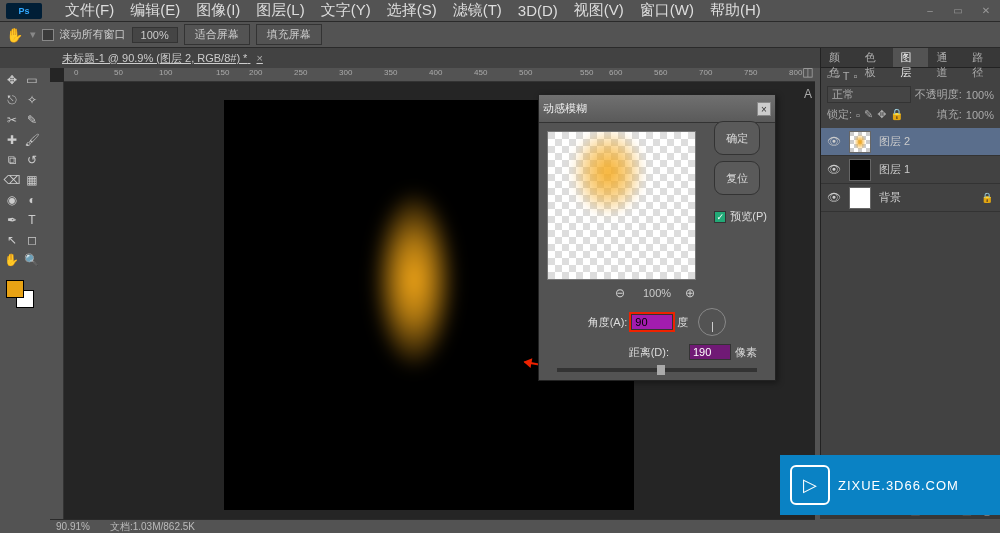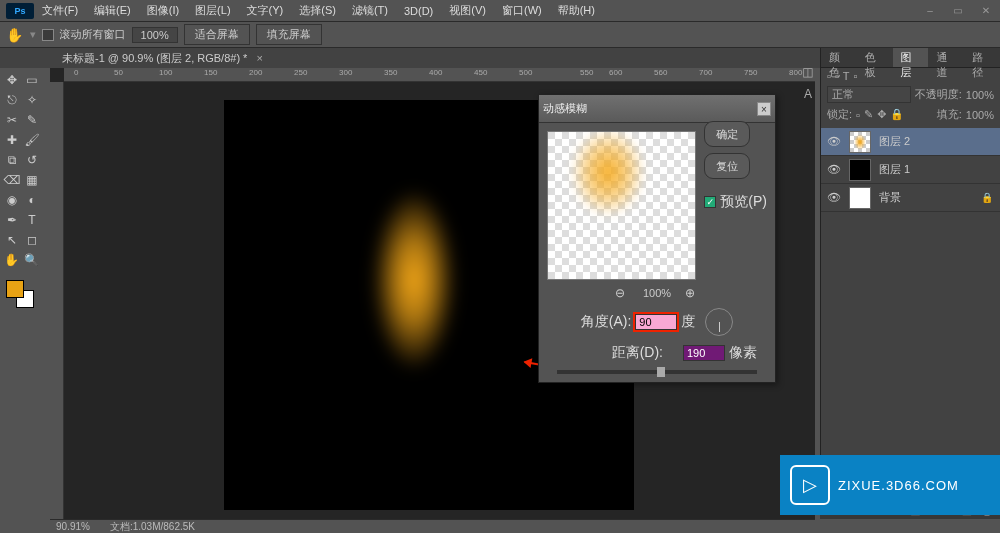--- a/index.html
+++ b/index.html
@@ -1,32 +1,32 @@
 <!DOCTYPE html>
 <html><head>
 <meta charset="utf-8">
 <style>
   * { box-sizing: border-box; margin: 0; padding: 0; font-family: "Microsoft YaHei", Arial, sans-serif; }
   body { background: #535353; width: 1000px; height: 533px; overflow: hidden; position: relative; color: #ccc; font-size: 11px; }
   
   .menubar { height: 22px; background: #535353; border-bottom: 1px solid #2a2a2a; display: flex; align-items: center; padding: 0 6px; }
-  .ps-logo { width: 28px; height: 16px; background: #001e36; color: #31a8ff; font-weight: bold; font-size: 9px; display: flex; align-items: center; justify-content: center; border-radius: 2px; margin-right: 0; }
-  .menu-item { padding: 0 8px; font-size: 11px; color: #ddd; cursor: default; }
+  .ps-logo { width: 36px; height: 16px; background: #001e36; color: #31a8ff; font-weight: bold; font-size: 9px; display: flex; align-items: center; justify-content: center; border-radius: 2px; margin-right: 15px; }
+  .menu-item { padding: 0 8px; font-size: 15px; color: #ddd; cursor: default; }
   .window-controls { position: absolute; right: 0; top: 0; display: flex; }
   .win-btn { width: 28px; height: 20px; display: flex; align-items: center; justify-content: center; color: #999; font-size: 10px; }
   
   .optionsbar { height: 26px; background: #535353; border-bottom: 1px solid #2a2a2a; display: flex; align-items: center; padding: 0 6px; gap: 6px; }
   .hand-icon { width: 18px; height: 18px; display: flex; align-items: center; justify-content: center; font-size: 14px; }
   .opt-check { width: 12px; height: 12px; border: 1px solid #888; background: #3a3a3a; }
   .opt-label { font-size: 11px; color: #ccc; }
   .opt-field { background: #454545; border: 1px solid #333; padding: 1px 8px; color: #ccc; font-size: 11px; }
   .opt-btn { border: 1px solid #333; background: #535353; padding: 2px 10px; color: #ccc; font-size: 11px; }
   
   .tabbar { height: 20px; background: #424242; display: flex; align-items: center; padding-left: 54px; }
-  .doc-tab { font-size: 11px; color: #ccc; padding: 2px 8px; }
+  .doc-tab { font-size: 11px; color: #ccc; padding: 2px 8px; text-decoration: underline; }
   .tab-close { margin-left: 6px; color: #aaa; }
   
   .toolbox { position: absolute; left: 0; top: 68px; width: 45px; background: #535353; display: flex; flex-wrap: wrap; padding: 2px; gap: 0; }
   .tool { width: 20px; height: 20px; display: flex; align-items: center; justify-content: center; color: #ccc; font-size: 12px; }
   .color-swatches { position: absolute; left: 6px; top: 280px; }
   .swatch-fg { width: 18px; height: 18px; background: #e8a214; border: 1px solid #000; position: absolute; }
   .swatch-bg { width: 18px; height: 18px; background: #fff; border: 1px solid #000; position: absolute; left: 10px; top: 10px; }
   
   .canvas-wrap { position: absolute; left: 50px; top: 68px; right: 185px; bottom: 14px; background: #252525; }
   .ruler-h { position: absolute; top: 0; left: 14px; right: 0; height: 14px; background: #535353; border-bottom: 1px solid #333; overflow: hidden; }
@@ -40,29 +40,29 @@
   
   .dialog { position: absolute; left: 538px; top: 94px; width: 238px; background: #535353; border: 1px solid #222; box-shadow: 2px 2px 6px rgba(0,0,0,.4); }
   .dlg-title { height: 28px; background: linear-gradient(#707070,#5a5a5a); border-bottom: 1px solid #333; display: flex; align-items: center; padding: 0 4px; font-size: 11px; color: #eee; justify-content: space-between; }
   .dlg-close { width: 14px; height: 14px; background: #ccc; color: #333; text-align: center; line-height: 13px; font-size: 10px; border: 1px solid #888; }
   .dlg-body { padding: 8px; }
   .preview-box { width: 149px; height: 149px; border: 1px solid #777; position: relative; margin-bottom: 6px; background-image: repeating-conic-gradient(#fff 0 25%, #ddd 0 50%); background-size: 14px 14px; overflow: hidden; }
   .preview-blur { position: absolute; left: 10px; top: -20px; width: 100px; height: 120px; background: radial-gradient(ellipse 50px 60px at center, rgba(245,168,24,0.9) 0%, rgba(245,168,24,0.5) 40%, rgba(245,168,24,0) 75%); filter: blur(4px); }
   .zoom-row { display: flex; align-items: center; justify-content: center; gap: 14px; margin-bottom: 8px; font-size: 11px; color: #ccc; }
   .mag { width: 14px; height: 14px; font-size: 12px; }
   .field-row { display: flex; align-items: center; gap: 4px; margin-bottom: 8px; justify-content: center; }
-  .field-label { font-size: 14px; color: #ddd; }
-  .num-input { width: 42px; background: #f9a8d4; border: 1px solid #333; color: #000; font-size: 11px; padding: 1px 3px; }
+  .field-label { font-size: 11px; color: #ddd; }
+  .num-input { width: 42px; background: #a21caf; border: 1px solid #333; color: #000; font-size: 11px; padding: 1px 3px; }
   .hl-red { outline: 2px solid #e20; }
   .angle-widget { width: 28px; height: 28px; border: 1px solid #888; border-radius: 50%; position: relative; margin-left: 6px; }
   .angle-widget::after { content: ""; position: absolute; left: 50%; top: 50%; width: 1px; height: 10px; background: #ccc; transform-origin: top; transform: rotate(0deg); }
   .slider { width: 200px; height: 4px; background: #333; position: relative; margin: 6px auto 0; }
   .slider-thumb { position: absolute; left: 100px; top: -3px; width: 8px; height: 10px; background: #aaa; }
   .dlg-btns { position: absolute; right: 8px; top: 26px; display: flex; flex-direction: column; gap: 6px; }
-  .dlg-btn { width: 46px; height: 26px; border: 1px solid #333; border-radius: 9px; background: #5a5a5a; color: #ddd; font-size: 11px; display: flex; align-items: center; justify-content: center; }
+  .dlg-btn { width: 46px; height: 34px; border: 1px solid #333; border-radius: 9px; background: #5a5a5a; color: #ddd; font-size: 11px; display: flex; align-items: center; justify-content: center; }
   .chk-row { display: flex; align-items: center; gap: 4px; margin-top: 8px; }
   .chk { width: 12px; height: 12px; background: #2a7; border: 1px solid #333; color: #fff; font-size: 9px; text-align: center; line-height: 10px; }
   
   .right-panels { position: absolute; right: 0; top: 48px; width: 180px; bottom: 14px; background: #424242; border-left: 1px solid #222; }
   .mini-col { position: absolute; right: 180px; top: 60px; width: 22px; }
   .mini-icon { width: 20px; height: 20px; margin: 2px 0; display: flex; align-items: center; justify-content: center; color: #aaa; font-size: 12px; }
   .panel-tabs { display: flex; height: 20px; background: #383838; border-bottom: 1px solid #222; font-size: 11px; }
   .ptab { padding: 2px 8px; color: #aaa; }
   .ptab.active { background: #535353; color: #eee; }
   .panel-row { display: flex; align-items: center; padding: 2px 6px; gap: 4px; font-size: 11px; color: #aaa; }
@@ -150,21 +150,21 @@
 <div class="color-swatches">
   <div class="swatch-bg"></div>
   <div class="swatch-fg"></div>
 </div>
 
 <div class="canvas-wrap">
   <div class="ruler-h">
     <span class="tick" style="left:10px">0</span>
     <span class="tick" style="left:50px">50</span>
     <span class="tick" style="left:95px">100</span>
-    <span class="tick" style="left:140px">150</span>
+    <span class="tick" style="left:152px">150</span>
     <span class="tick" style="left:185px">200</span>
     <span class="tick" style="left:230px">250</span>
     <span class="tick" style="left:275px">300</span>
     <span class="tick" style="left:320px">350</span>
     <span class="tick" style="left:365px">400</span>
     <span class="tick" style="left:410px">450</span>
     <span class="tick" style="left:455px">500</span>
     <span class="tick" style="left:516px">550</span>
     <span class="tick" style="left:545px">600</span>
     <span class="tick" style="left:590px">560</span>

